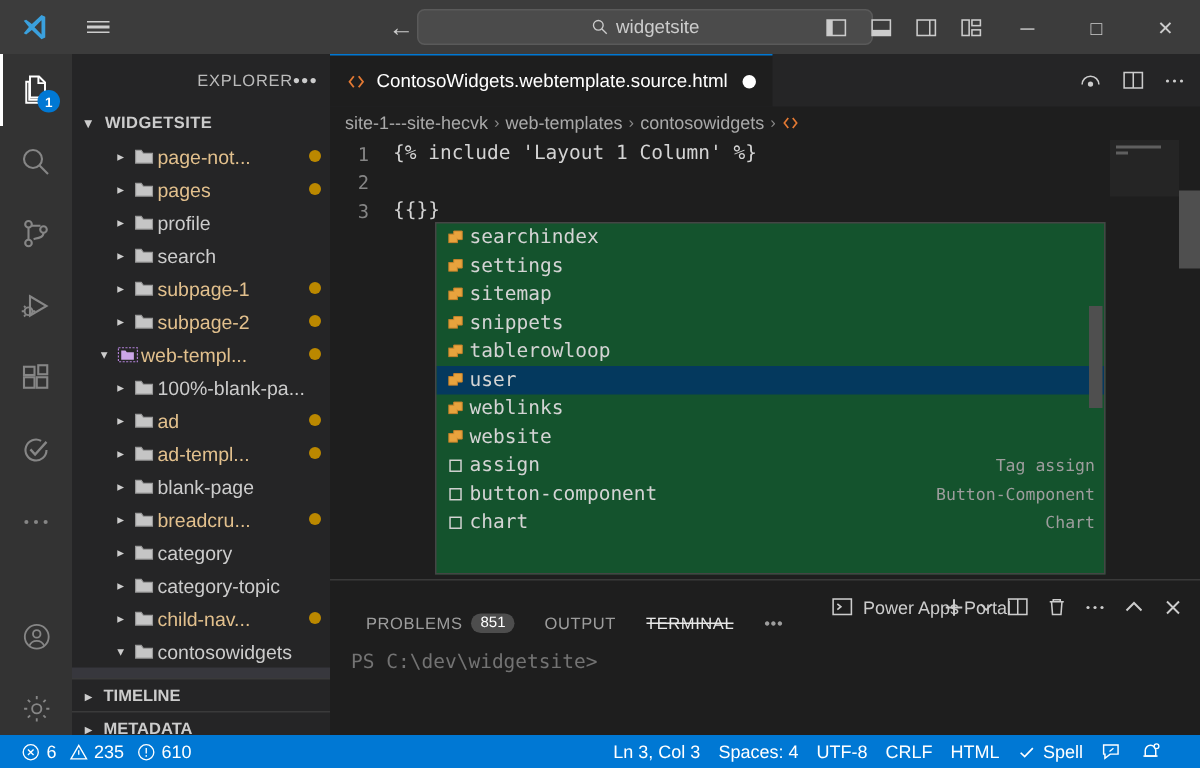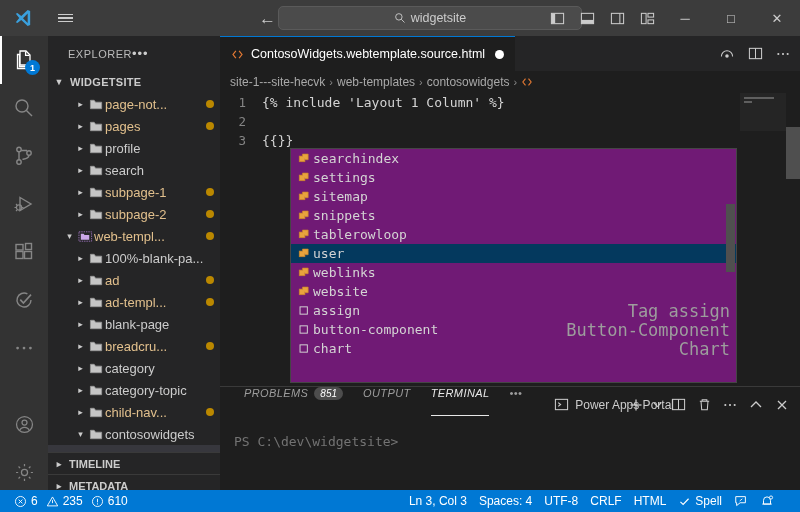--- a/index.html
+++ b/index.html
@@ -69,21 +69,21 @@
   }
   .ab-spacer { flex: 1; }
 
   
   .sidebar {
     position: absolute; left: 48px; top: 36px; width: 172px; height: 460px;
     background: #252526;
     display: flex; flex-direction: column;
   }
   .sb-header {
-    height: 35px; display: flex; align-items: center; justify-content: flex-start;
+    height: 35px; display: flex; align-items: center; justify-content: flex-end;
     padding: 0 8px 0 20px;
     font-size: 11px; letter-spacing: .5px; color: #bbbbbb;
   }
   .sb-dots { letter-spacing: 1px; font-size: 13px; color: #cccccc; }
   .sb-section-hdr {
     height: 22px; display: flex; align-items: center; gap: 4px;
     padding-left: 4px;
     font-size: 11px; font-weight: bold; color: #cccccc; letter-spacing: .3px;
   }
   .chev { width: 14px; text-align: center; font-size: 9px; color: #cccccc; display:inline-block;}
@@ -145,43 +145,43 @@
   .mm-line { height: 2px; background: #5a5a5a; margin: 2px 0 0 4px; }
   .mm-slider { position: absolute; right: 0; top: 0; width: 46px; height: 38px; background: rgba(255,255,255,.035);}
   .vscroll { position: absolute; right: 0; top: 0; width: 14px; height: 403px; background: transparent;}
   .vthumb { position: absolute; right: 0; top: 34px; width: 14px; height: 52px; background: #4f4f4f;}
 
   
   .suggest {
     position: absolute;
     left: 70px; top: 55px;
     width: 447px; height: 235px;
-    background: #701a75;
+    background: #14532d;
     border: 1px solid #454545;
     overflow: hidden;
     z-index: 30;
     font-family: "DejaVu Sans Mono", monospace;
   }
   .sug-row {
     height: 19px; display: flex; align-items: center;
     padding: 0 6px 0 5px;
     font-size: 13px; color: #d4d4d4;
     white-space: nowrap;
   }
   .sug-row.selected { background: #04395e; }
   .sug-icon { width: 17px; flex: 0 0 17px; display:flex; align-items:center; justify-content:center;}
   .sug-label { flex: 0 0 auto; }
-  .sug-detail { margin-left: auto; color: #9d9d9d; font-size: 17px; padding-left: 12px;}
+  .sug-detail { margin-left: auto; color: #9d9d9d; font-size: 11px; padding-left: 12px;}
   .sug-scroll { position: absolute; right: 0; top: 0; width: 10px; height: 235px; }
   .sug-thumb { position: absolute; right: 1px; top: 55px; width: 9px; height: 68px; background: #4f4f4f;}
 
   
   .panel { position: absolute; left: 220px; top: 386px; width: 580px; height: 110px; background: #1e1e1e; border-top: 1px solid #3a3a3a;}
   .panel-hdr { height: 35px; display: flex; align-items: center; padding-left: 14px; gap: 0; position: relative;}
-  .p-tab { font-size: 11px; letter-spacing: .4px; color: #9d9d9d; padding: 0 10px; height: 35px; display: flex; align-items:flex-start; gap: 6px; position: relative; font-style: italic;}
+  .p-tab { font-size: 11px; letter-spacing: .4px; color: #9d9d9d; padding: 0 10px; height: 35px; display: flex; align-items:flex-end; gap: 6px; position: relative;}
   .p-tab.active { color: #e7e7e7; }
   .p-tab.active::after { content:""; position:absolute; left:10px; right:10px; bottom: 6px; height: 1px; background: #e7e7e7;}
   .p-badge { background: #4d4d4d; color: #ffffff; border-radius: 9px; padding: 1px 6px; font-size: 10px; letter-spacing: 0;}
   .p-right { position: absolute; right: 6px; top: 0; height: 35px; display: flex; align-items: center; gap: 2px;}
   .p-ico { width: 24px; height: 26px; display:flex; align-items:center; justify-content:center; color:#cccccc;}
   .p-termtag { display:flex; align-items:center; gap:6px; font-size: 12px; color:#cccccc; padding: 0 4px 0 8px;}
   .term-body { padding: 12px 0 0 14px; font-family: "DejaVu Sans Mono", monospace; font-size: 13px; color: #737373;}
 
   
   .statusbar {

